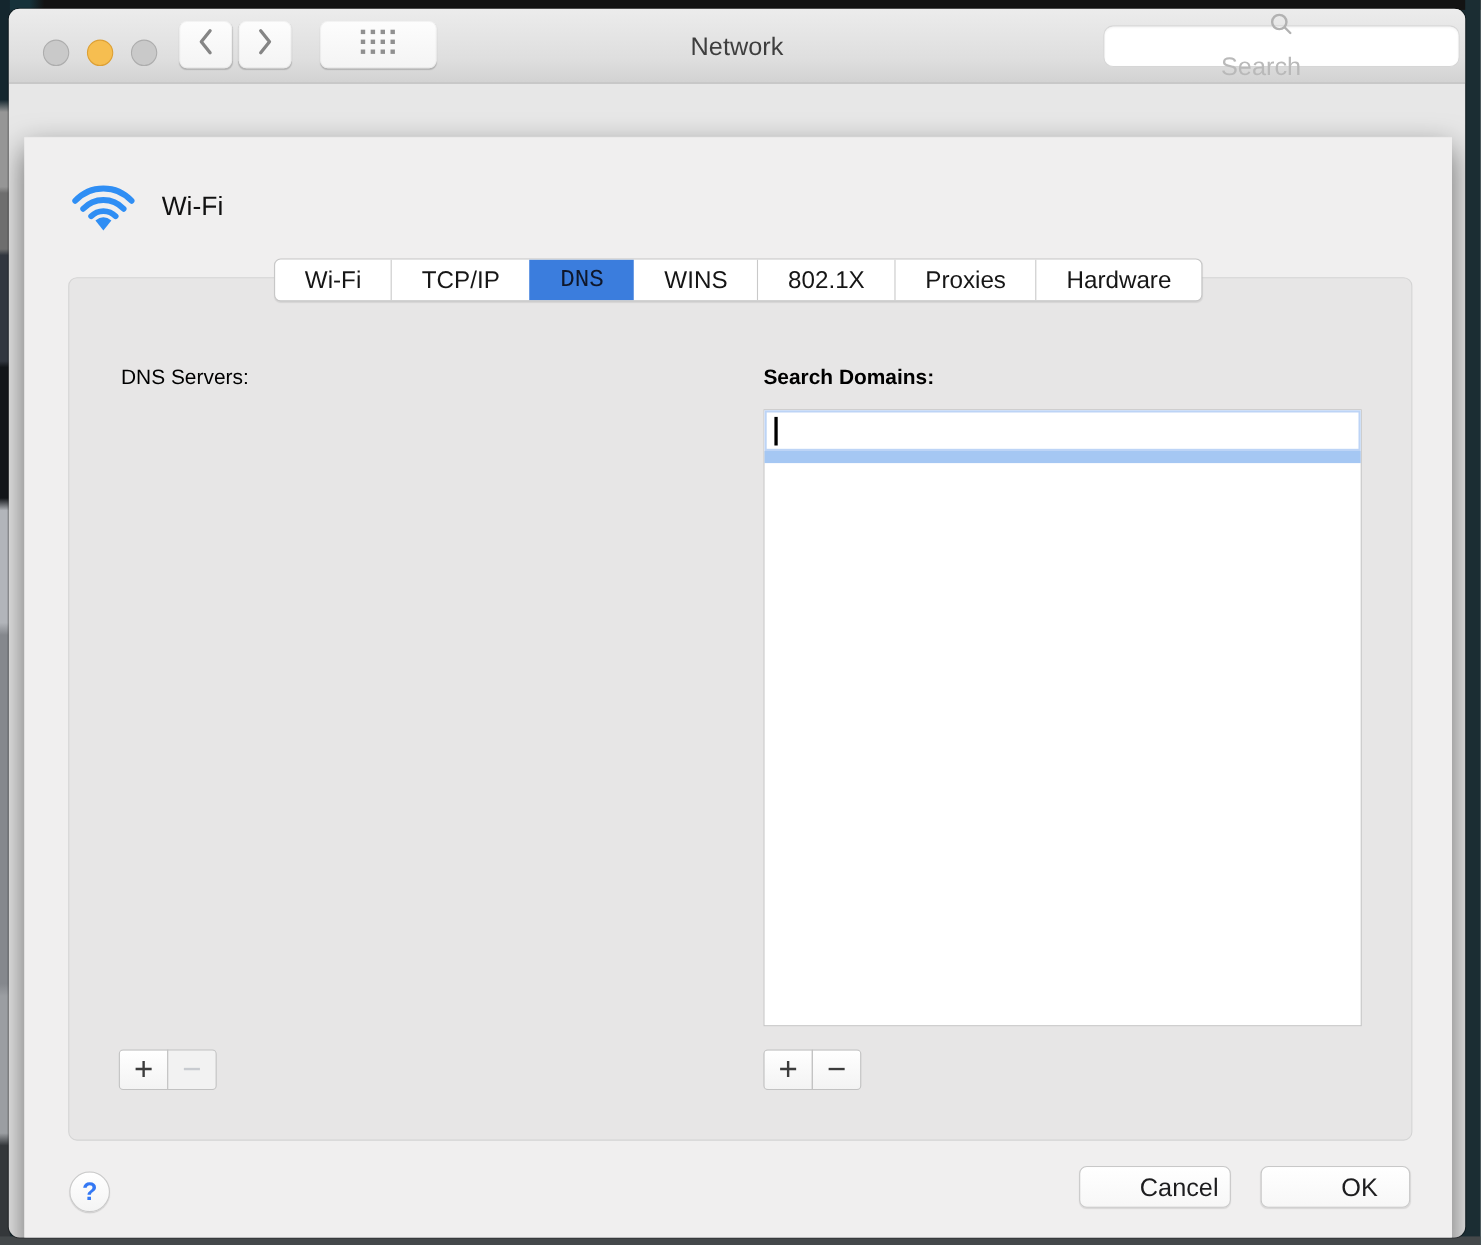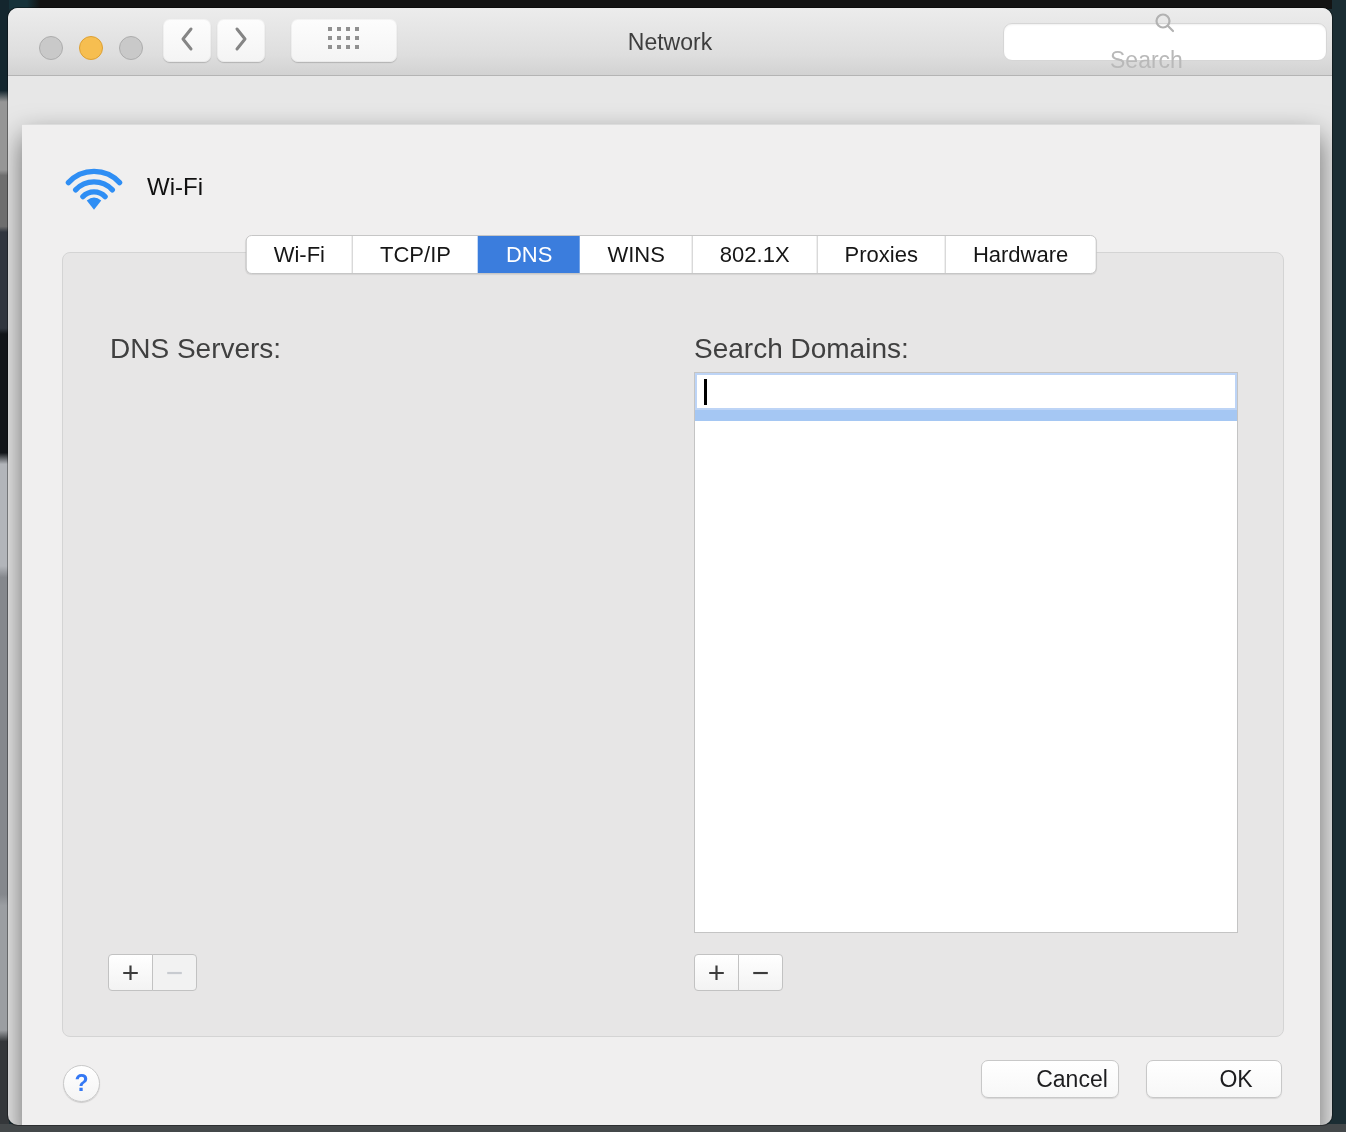--- a/index.html
+++ b/index.html
@@ -87,25 +87,25 @@
   .tab-bar {
     position:absolute; left:50%; transform:translateX(-50%); top:110px;
     display:flex; background:#fff; border:1px solid #c6c6c6; border-radius:6px;
     overflow:hidden; box-shadow:0 1px 1px rgba(0,0,0,.08);
   }
   .tab {
     height:37px; line-height:37px; padding:0 27px; font-size:22px; color:#161616;
     border-left:1px solid #c9c9c9; cursor:default; white-space:nowrap;
   }
   .tab:first-child { border-left:none; }
-  .tab.selected { background: var(--accent,#3b7ddd); color:#ffffff; border-left-color:transparent; }
+  .tab.selected { background: var(--accent,#3b7ddd); color:#0f172a; border-left-color:transparent;font-family:Liberation Mono, monospace; }
   .tab.selected + .tab { border-left-color:transparent; }
 
-  .col-label { position:absolute; top:208px; font-size:28px; color:#404040; }
-  .lbl-dns { left:88px; } .lbl-sd { left:672px; }
+  .col-label { position:absolute; top:208px; font-size:19px; color:#000000; }
+  .lbl-dns { left:88px; } .lbl-sd { left:672px;font-weight:bold; }
 
   .listbox {
     position:absolute; top:247px; height:561px; background:#fff;
     border:1px solid #c4c4c4;
   }
   .box-dns { left:86px; width:546px; }
   .box-sd  { left:672px; width:544px; }
   .dns-row { font-size:23px; color:#1c1c1c; padding:8px 0 4px 14px; }
 
   .edit-row {

